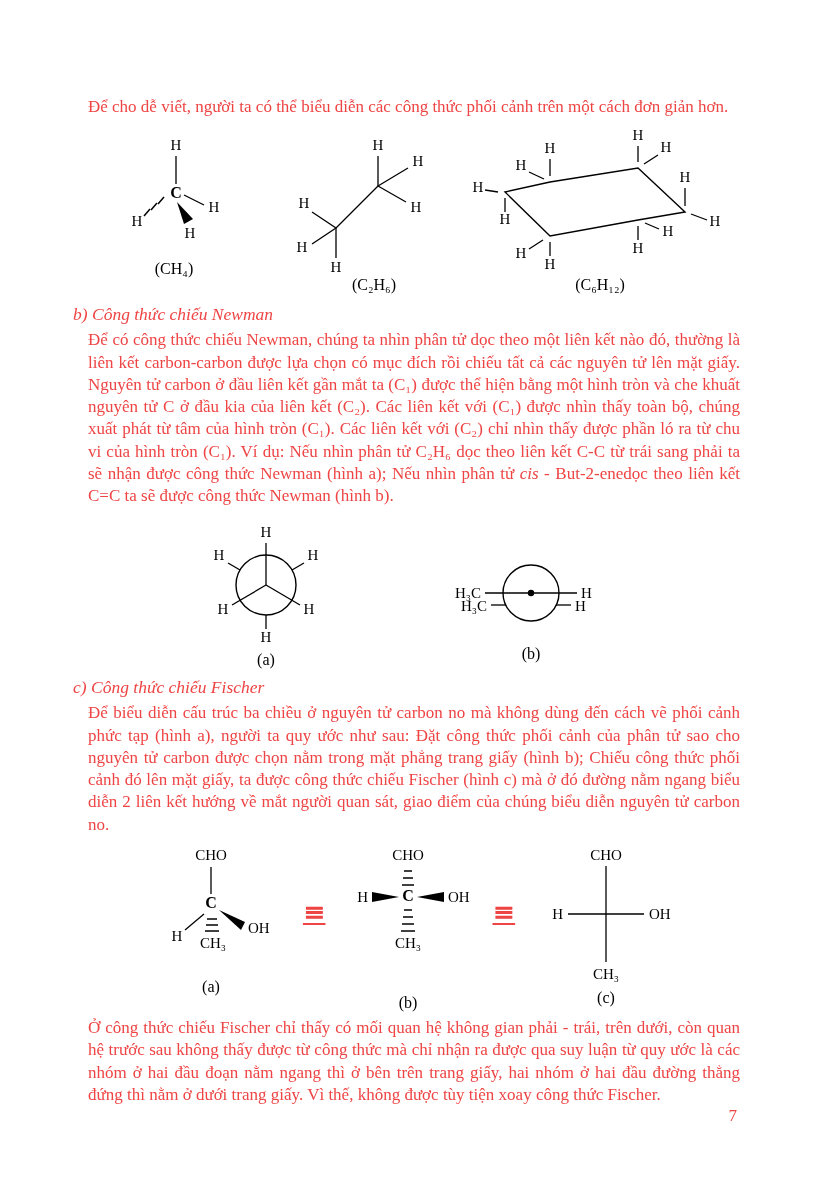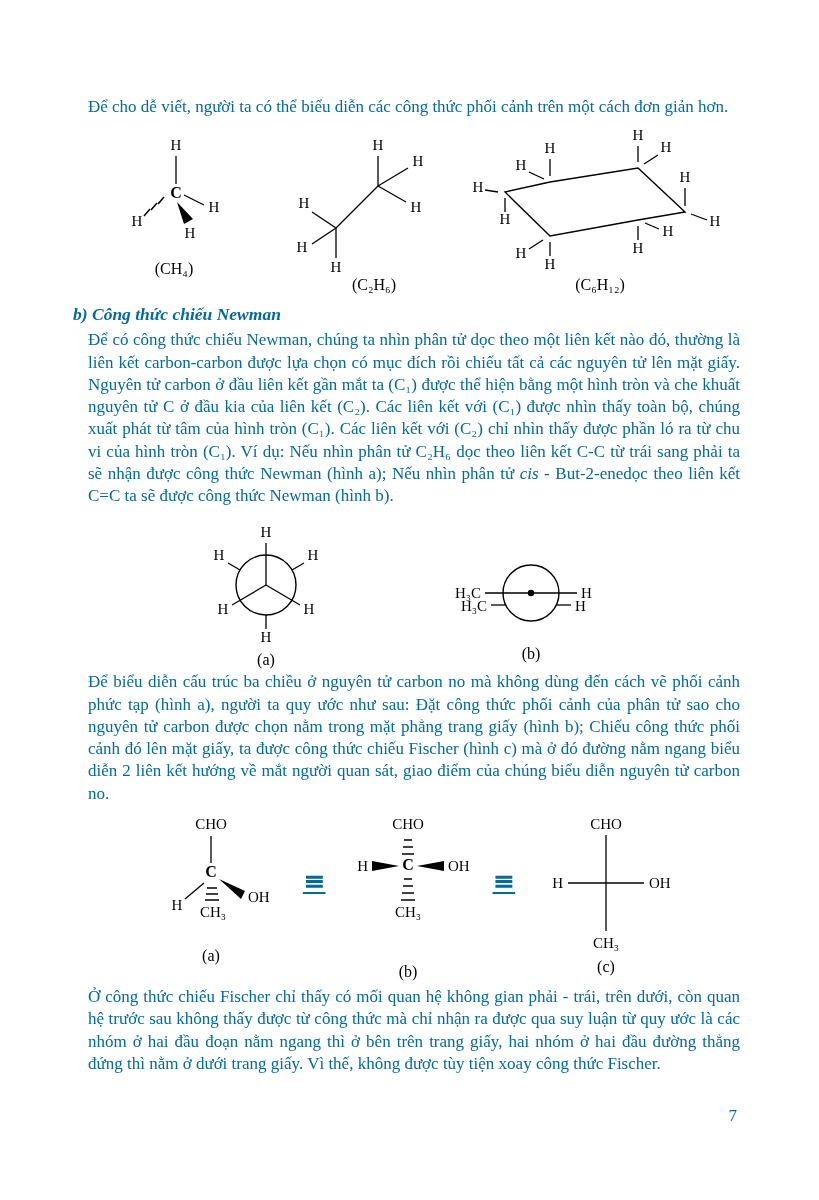--- a/index.html
+++ b/index.html
@@ -1,26 +1,26 @@
 <!DOCTYPE html>
 <html><head>
 <meta charset="utf-8">
 <style>
   html,body{margin:0;padding:0;background:#e8e8e8;}
   .page{
-    width:819px;height:1200px;background:#ffffff;color:#0369a1;
+    width:819px;height:1200px;background:#ffffff;color:#ef4444;
     position:relative;overflow:hidden;margin:0 auto;
     font-family:"Liberation Serif","DejaVu Serif",serif;
   }
   .content{padding:96px 79px 0 88px;}
   .body-text{
     font-size:17px;line-height:1.31;text-align:justify;margin:0;
   }
   .section-heading{
-    font-size:17.5px;font-weight:bold;font-style:italic;
+    font-size:17.5px;font-weight:normal;font-style:italic;
     margin:6px 0 4px -15px;
   }
   .fig-row{display:flex;align-items:flex-end;}
   .fig-row-1{justify-content:space-between;padding:6px 15px 2px 18px;}
   .fig-row-2{justify-content:center;gap:80px;align-items:flex-end;padding:4px 0 2px 0;}
   .fig-row-3{justify-content:center;gap:16px;align-items:flex-start;padding:4px 0 2px 0;text-decoration:underline;}
   .equiv-symbol{
     font-size:27px;font-weight:bold;line-height:1;margin-top:58px;
     font-family:"DejaVu Serif","Liberation Serif",serif;
   }
@@ -153,20 +153,21 @@
           <line class="bond" x1="137" y1="68" x2="152" y2="68"></line>
         </g>
         <text x="62" y="61" text-anchor="end">H₃C</text>
         <text x="68" y="74" text-anchor="end">H₃C</text>
         <text x="162" y="61" text-anchor="start">H</text>
         <text x="156" y="74" text-anchor="start">H</text>
         <text x="112" y="122" text-anchor="middle" class="cap">(b)</text>
       </svg>
     </div>
 
+    <h3 class="section-heading">c) Công thức chiếu Fischer</h3>
 
     <p class="body-text">Để biểu diễn cấu trúc ba chiều ở nguyên tử carbon no mà không dùng đến cách vẽ phối cảnh phức tạp (hình a), người ta quy ước như sau: Đặt công thức phối cảnh của phân tử sao cho nguyên tử carbon được chọn nằm trong mặt phẳng trang giấy (hình b); Chiếu công thức phối cảnh đó lên mặt giấy, ta được công thức chiếu Fischer (hình c) mà ở đó đường nằm ngang biểu diễn 2 liên kết hướng về mắt người quan sát, giao điểm của chúng biểu diễn nguyên tử carbon no.</p>
 
     <div class="fig-row fig-row-3">
 
       <svg width="140" height="165" viewBox="0 0 140 165">
         <text x="64" y="20" text-anchor="middle">CHO</text>
         <line class="bond" x1="64" y1="27" x2="64" y2="54"></line>
         <text x="64" y="68" text-anchor="middle" class="atom-b">C</text>
         <line class="bond" x1="57" y1="74" x2="38" y2="90"></line>

